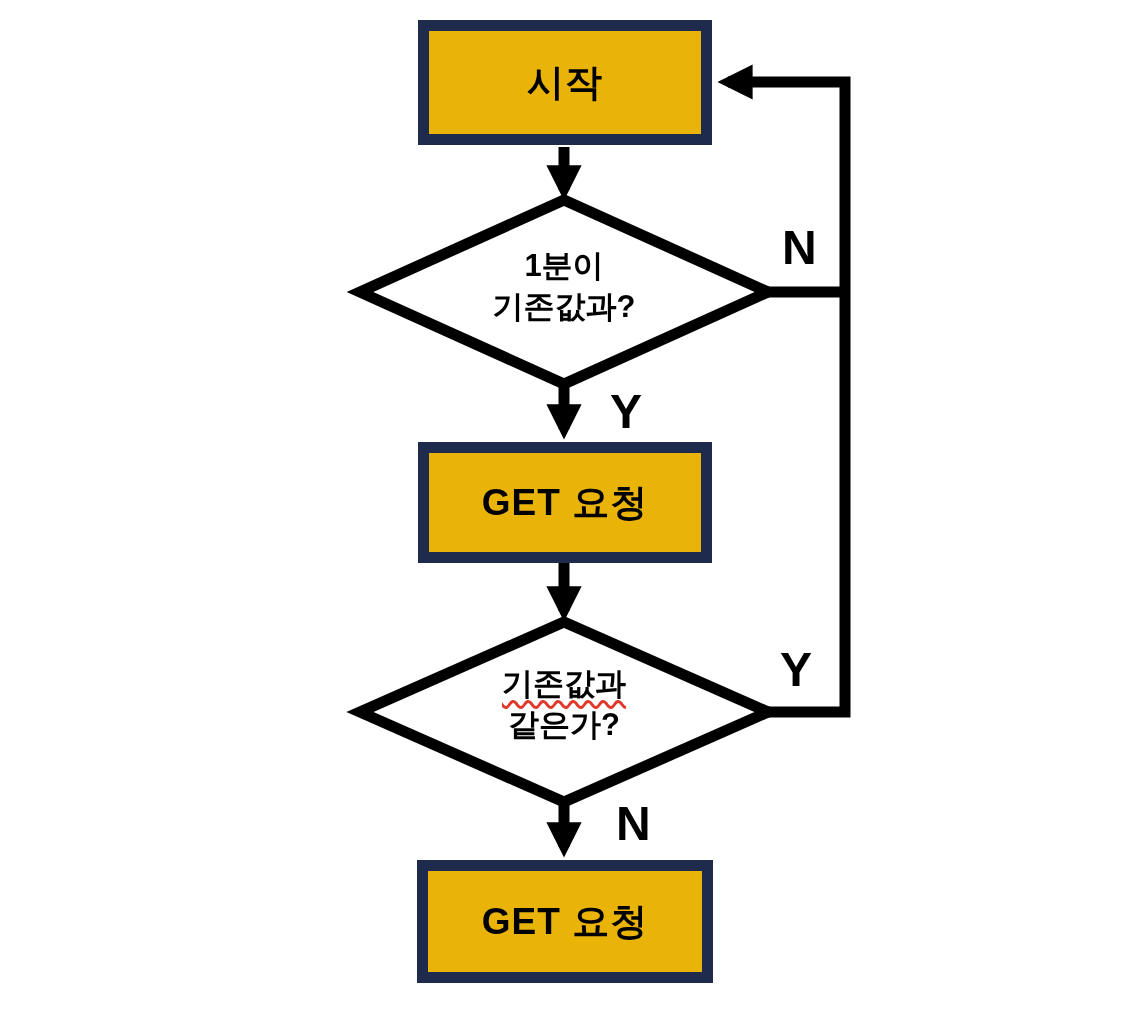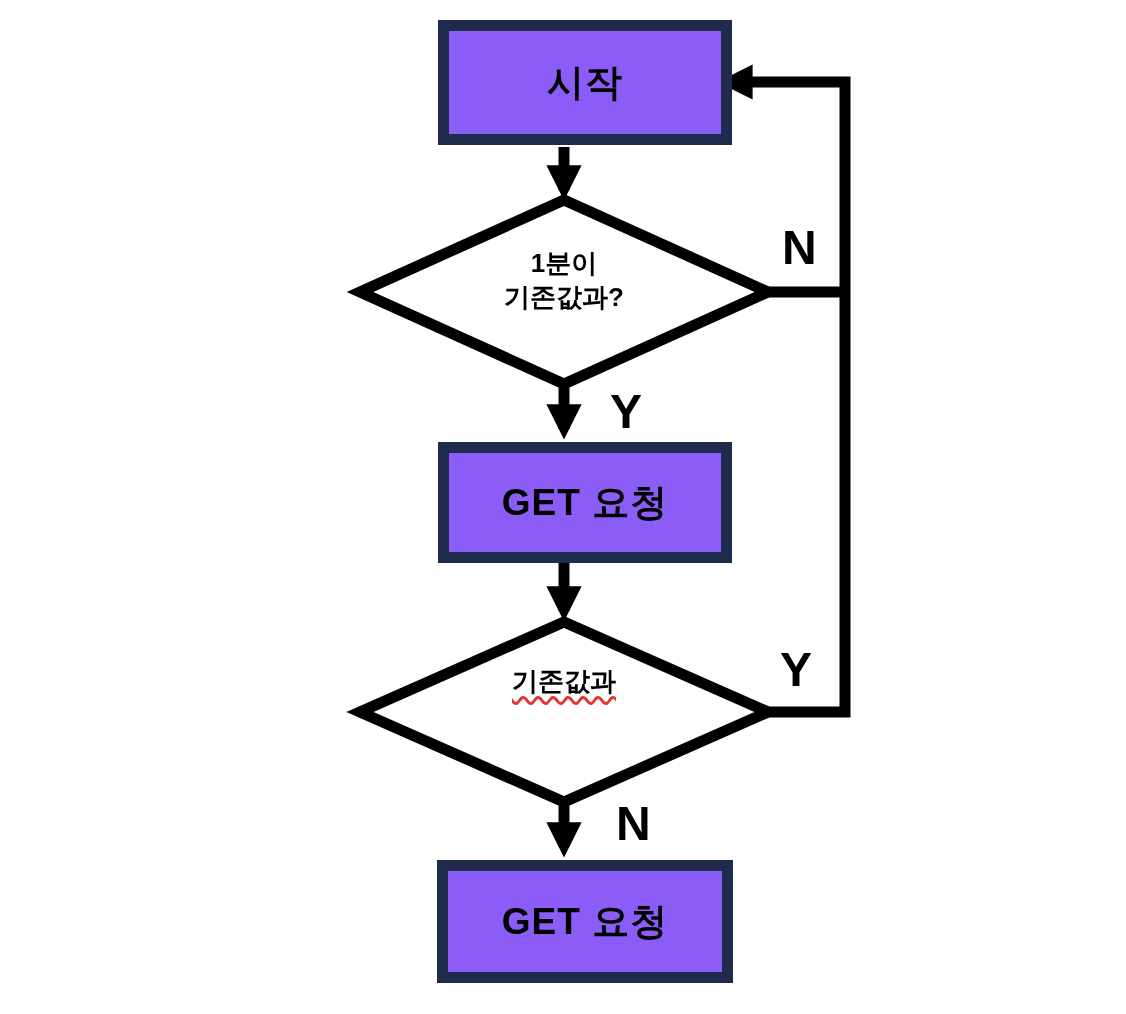--- a/index.html
+++ b/index.html
@@ -13,38 +13,37 @@
   }
   #wires {
     position: absolute;
     left: 0; top: 0;
     width: 1126px; height: 1014px;
   }
   .rect-node {
     position: absolute;
     box-sizing: border-box;
     border: 11px solid #1f2b4d;
-    background: #8b5cf6;
+    background: #eab308;
     display: flex;
     align-items: center;
     justify-content: center;
     color: #000000;
     font-weight: 700;
     font-size: 37px;
     letter-spacing: 1px;
     z-index: 2;
-    margin-left: 20px;
   }
   .diamond-text {
     position: absolute;
     width: 300px;
     text-align: center;
     color: #000000;
     font-weight: 700;
-    font-size: 26px;
+    font-size: 31px;
     line-height: 1.32;
     z-index: 3;
   }
   .squiggle {
     text-decoration: underline;
     text-decoration-style: wavy;
     text-decoration-color: #e0392b;
     text-decoration-thickness: 2.5px;
     text-underline-offset: 6px;
   }
@@ -97,20 +96,21 @@
     <span>GET 요청</span>
   </div>
 
   <div class="diamond-text" style="left:414px; top:246px;">
     <div>1분이</div>
     <div>기존값과?</div>
   </div>
 
   <div class="diamond-text" style="left:414px; top:664px;text-align:center;">
     <div><span class="squiggle">기존값과</span></div>
+    <div>같은가?</div>
   </div>
 
   <div class="branch-label" style="left:782px; top:224px;">N</div>
   <div class="branch-label" style="left:610px; top:388px;">Y</div>
   <div class="branch-label" style="left:780px; top:646px;">Y</div>
   <div class="branch-label" style="left:616px; top:800px;">N</div>
 
 </div>
 
 </body></html>

